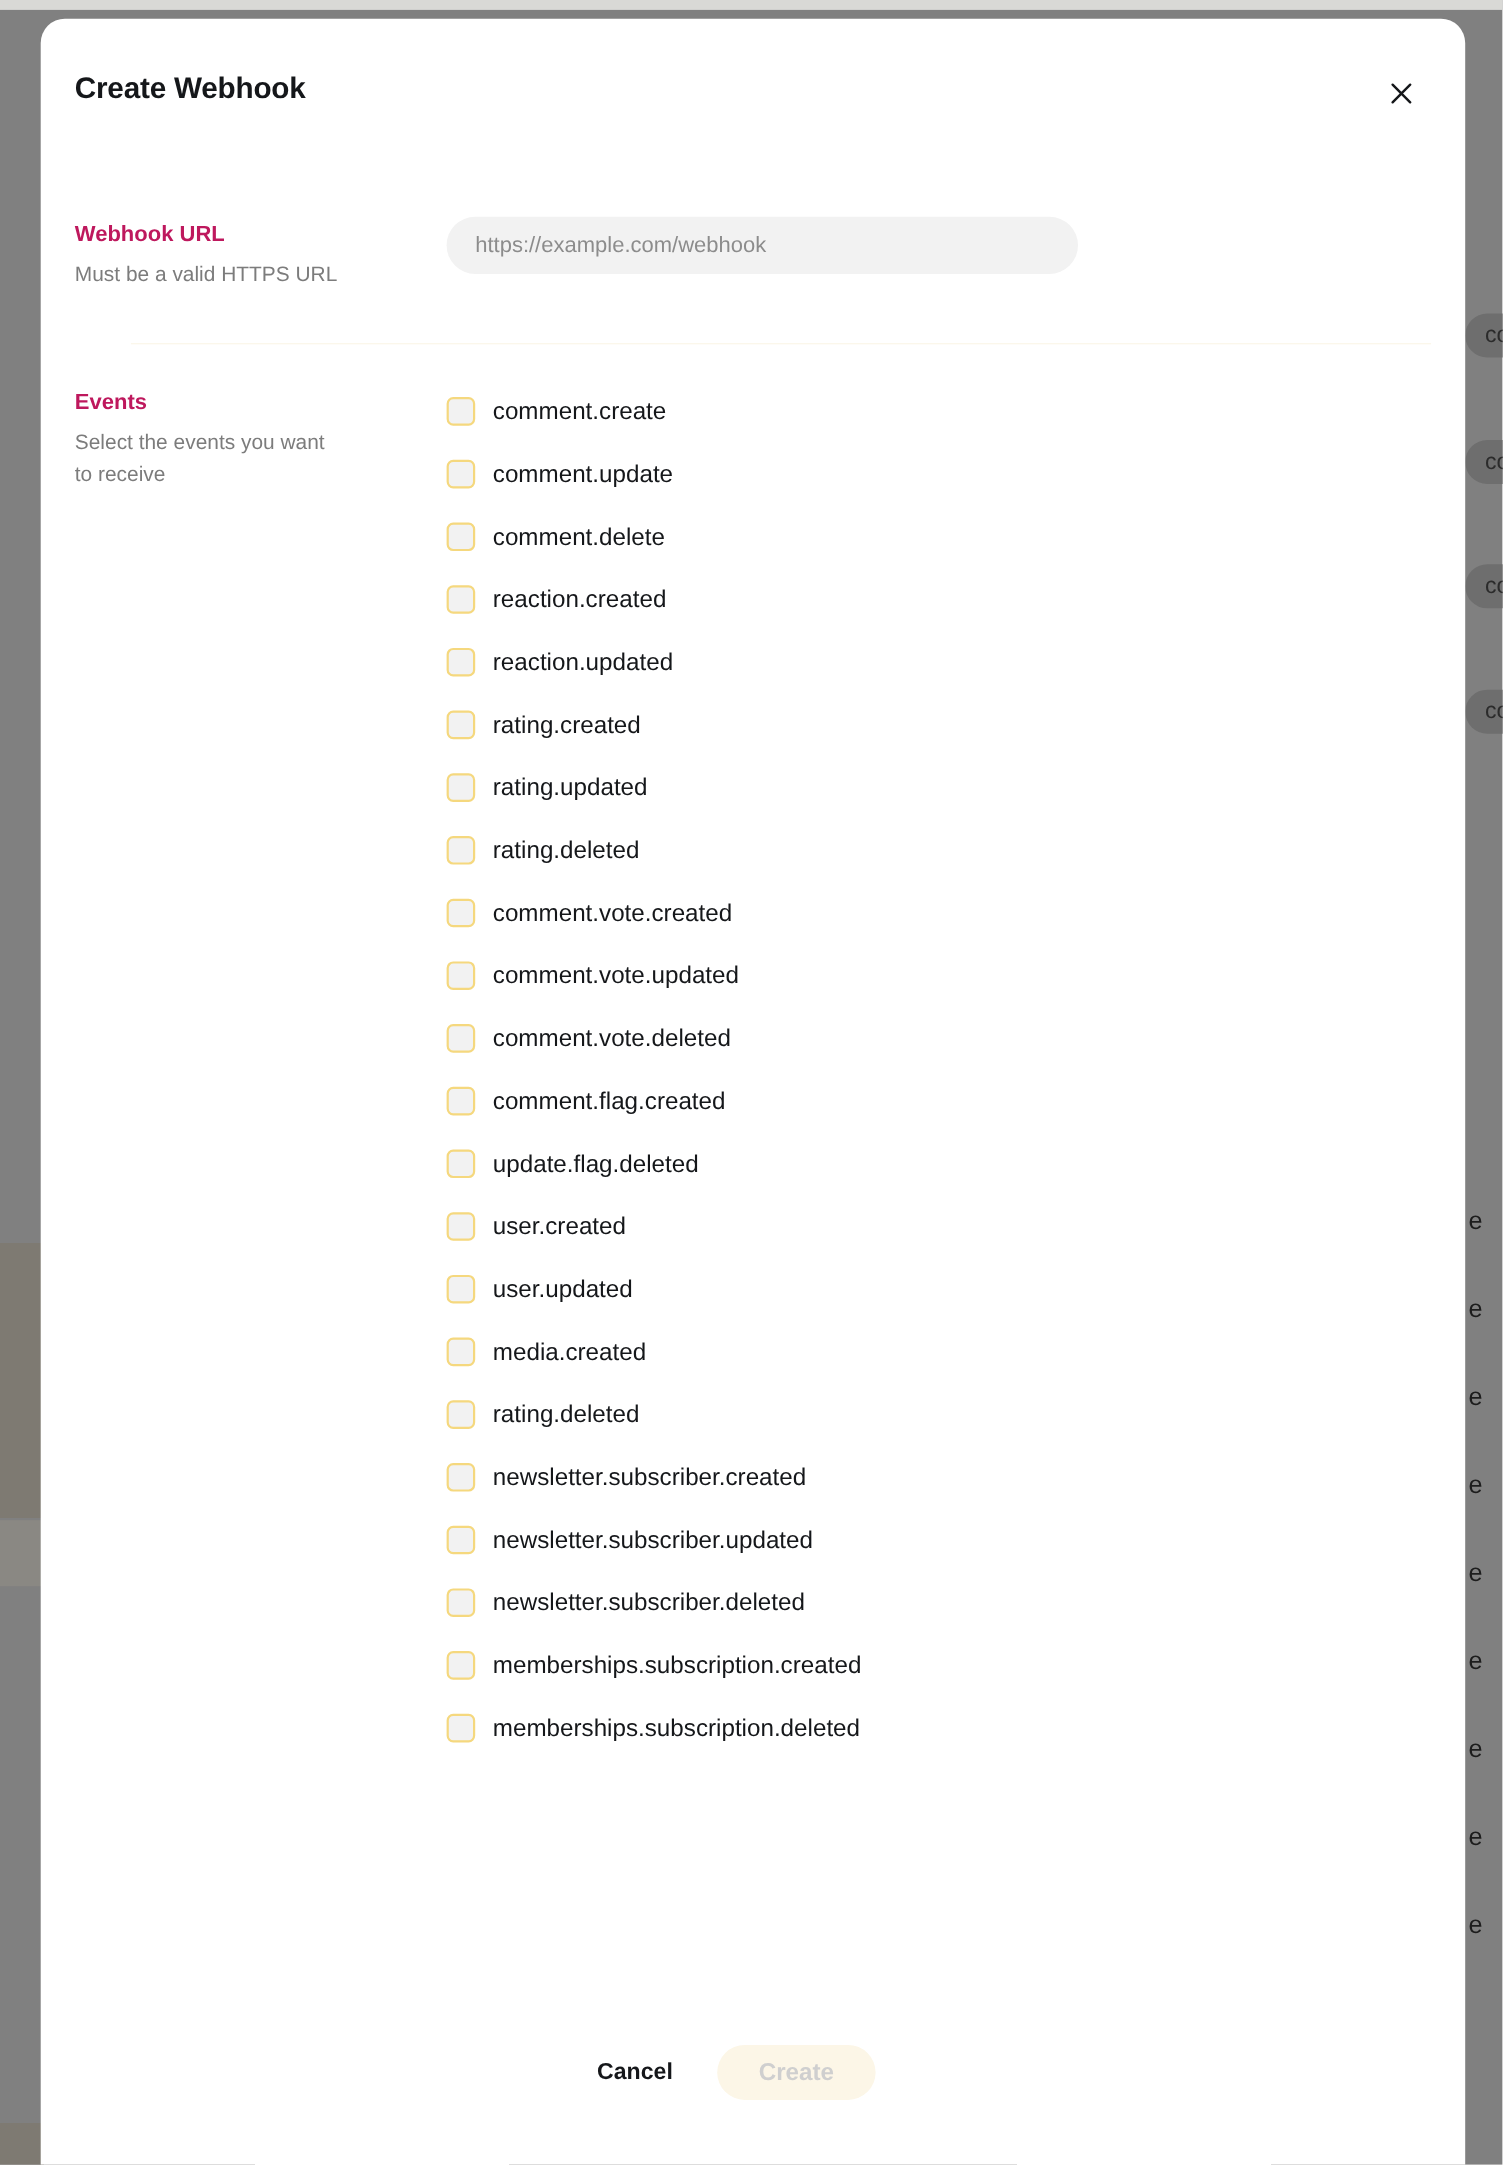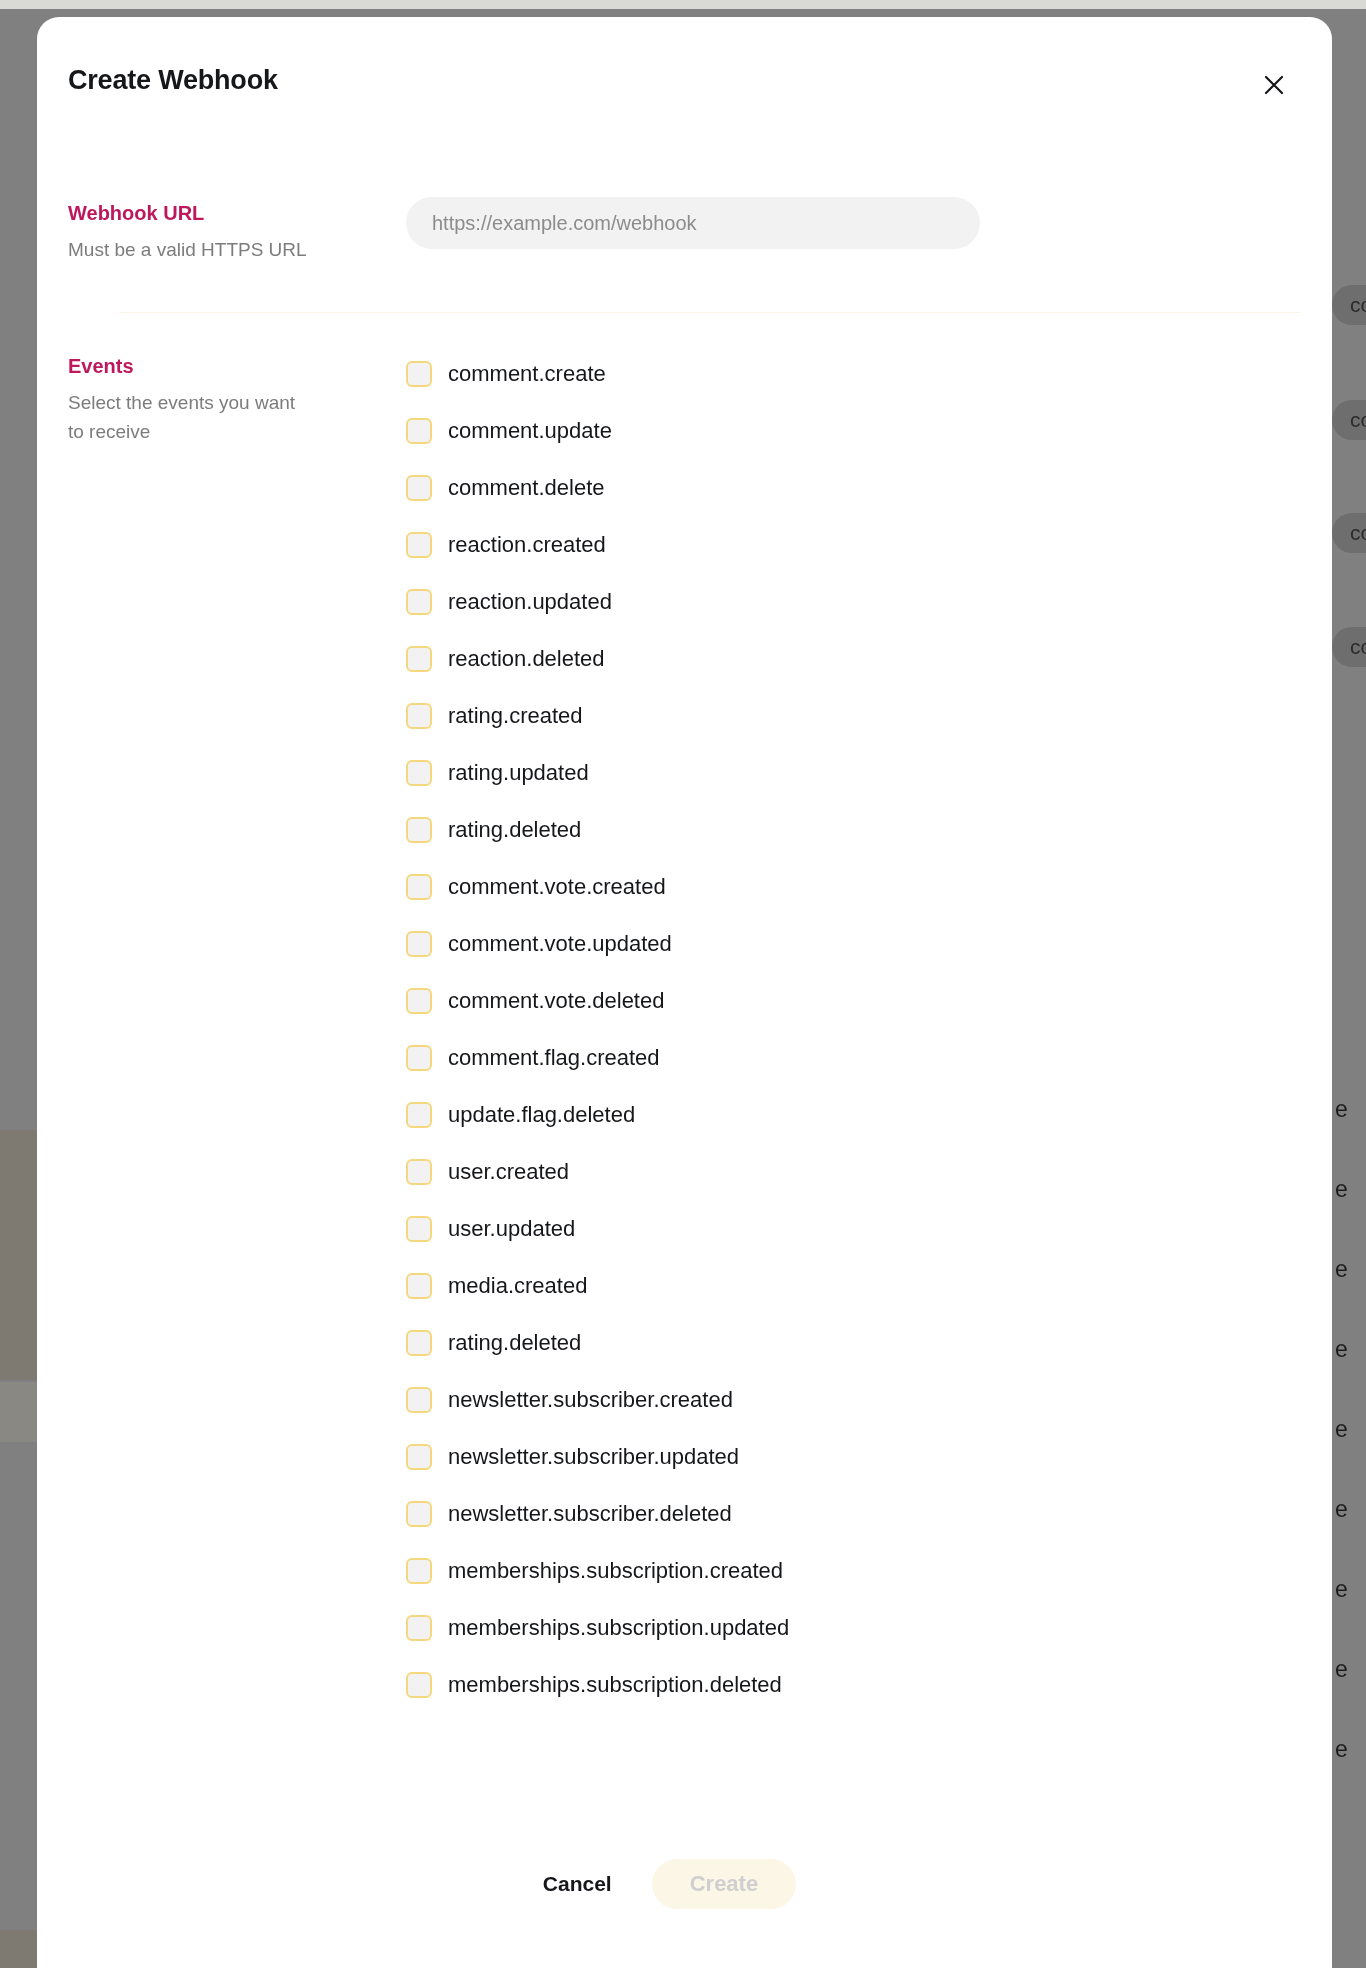--- a/index.html
+++ b/index.html
@@ -308,24 +308,20 @@
             <li class="event-item">
               <input type="checkbox" class="event-checkbox" style="">
               <span class="event-label">reaction.created</span>
             </li>
             <li class="event-item">
               <input type="checkbox" class="event-checkbox" style="">
               <span class="event-label">reaction.updated</span>
             </li>
             <li class="event-item">
               <input type="checkbox" class="event-checkbox" style="">
-              <span class="event-label">reaction.deleted</span>
-            </li>
-            <li class="event-item">
-              <input type="checkbox" class="event-checkbox" style="">
               <span class="event-label">rating.created</span>
             </li>
             <li class="event-item">
               <input type="checkbox" class="event-checkbox" style="">
               <span class="event-label">rating.updated</span>
             </li>
             <li class="event-item">
               <input type="checkbox" class="event-checkbox" style="">
               <span class="event-label">rating.deleted</span>
             </li>
@@ -373,24 +369,20 @@
               <input type="checkbox" class="event-checkbox" style="">
               <span class="event-label">newsletter.subscriber.updated</span>
             </li>
             <li class="event-item">
               <input type="checkbox" class="event-checkbox" style="">
               <span class="event-label">newsletter.subscriber.deleted</span>
             </li>
             <li class="event-item">
               <input type="checkbox" class="event-checkbox" style="">
               <span class="event-label">memberships.subscription.created</span>
-            </li>
-            <li class="event-item">
-              <input type="checkbox" class="event-checkbox" style="">
-              <span class="event-label">memberships.subscription.updated</span>
             </li>
             <li class="event-item">
               <input type="checkbox" class="event-checkbox" style="">
               <span class="event-label">memberships.subscription.deleted</span>
             </li>
           </ul>
       </div>
     </div>
 
   </div>

